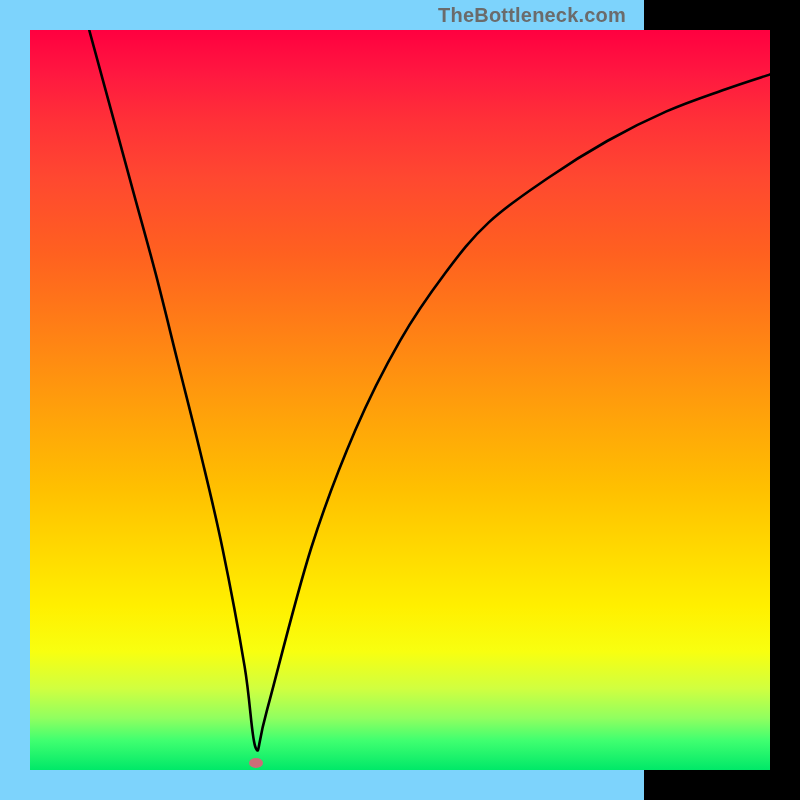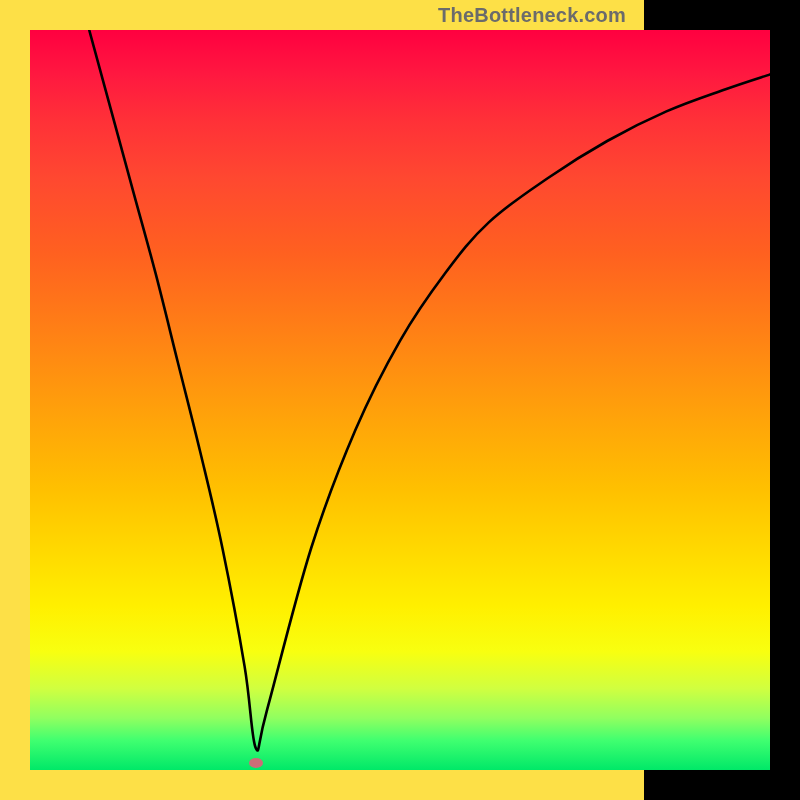--- a/index.html
+++ b/index.html
@@ -1,20 +1,20 @@
 <!DOCTYPE html>
 <html><head>
 <meta charset="utf-8">
 <style>
   * { margin: 0; padding: 0; box-sizing: border-box; }
   html, body { width: 800px; height: 800px; overflow: hidden; background: #000; }
   .frame {
     width: 644px;
     height: 800px;
-    background: #fde047;
+    background: #7dd3fc;
     position: relative;
   }
   .watermark {
     position: absolute;
     top: 4px;
     right: 18px;
     font-family: Arial, Helvetica, sans-serif;
     font-size: 20px;
     font-weight: bold;
     color: #6b6b6b;

